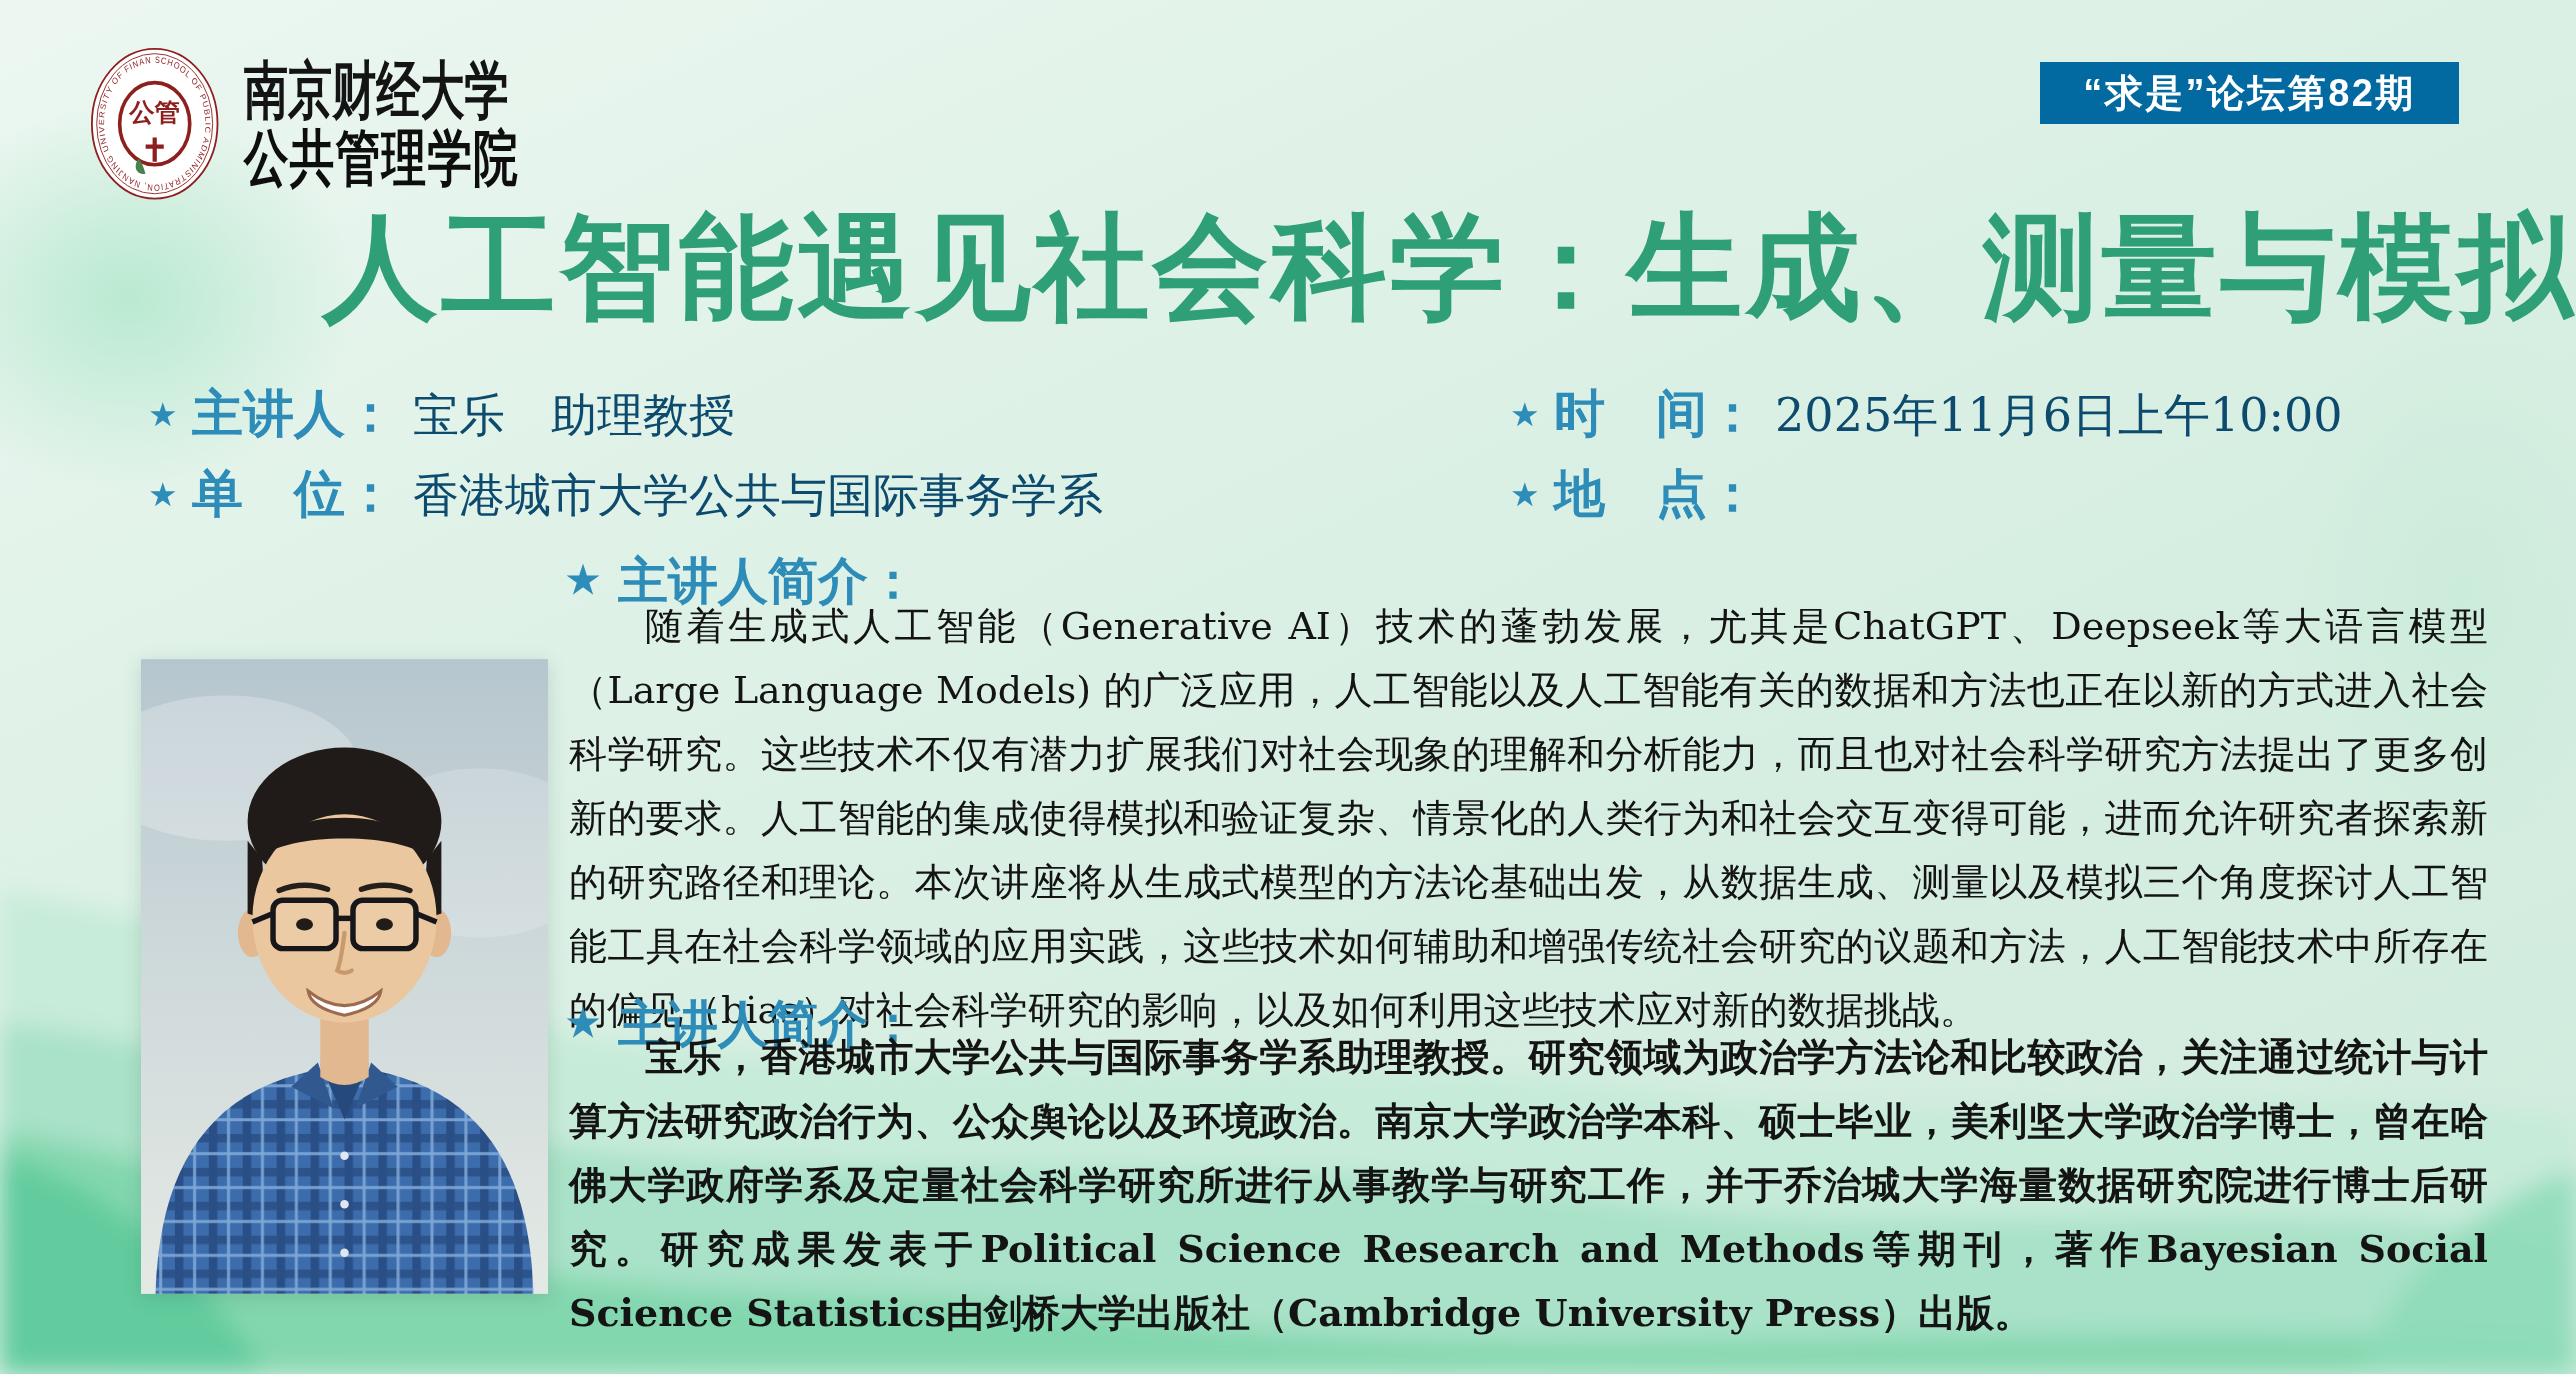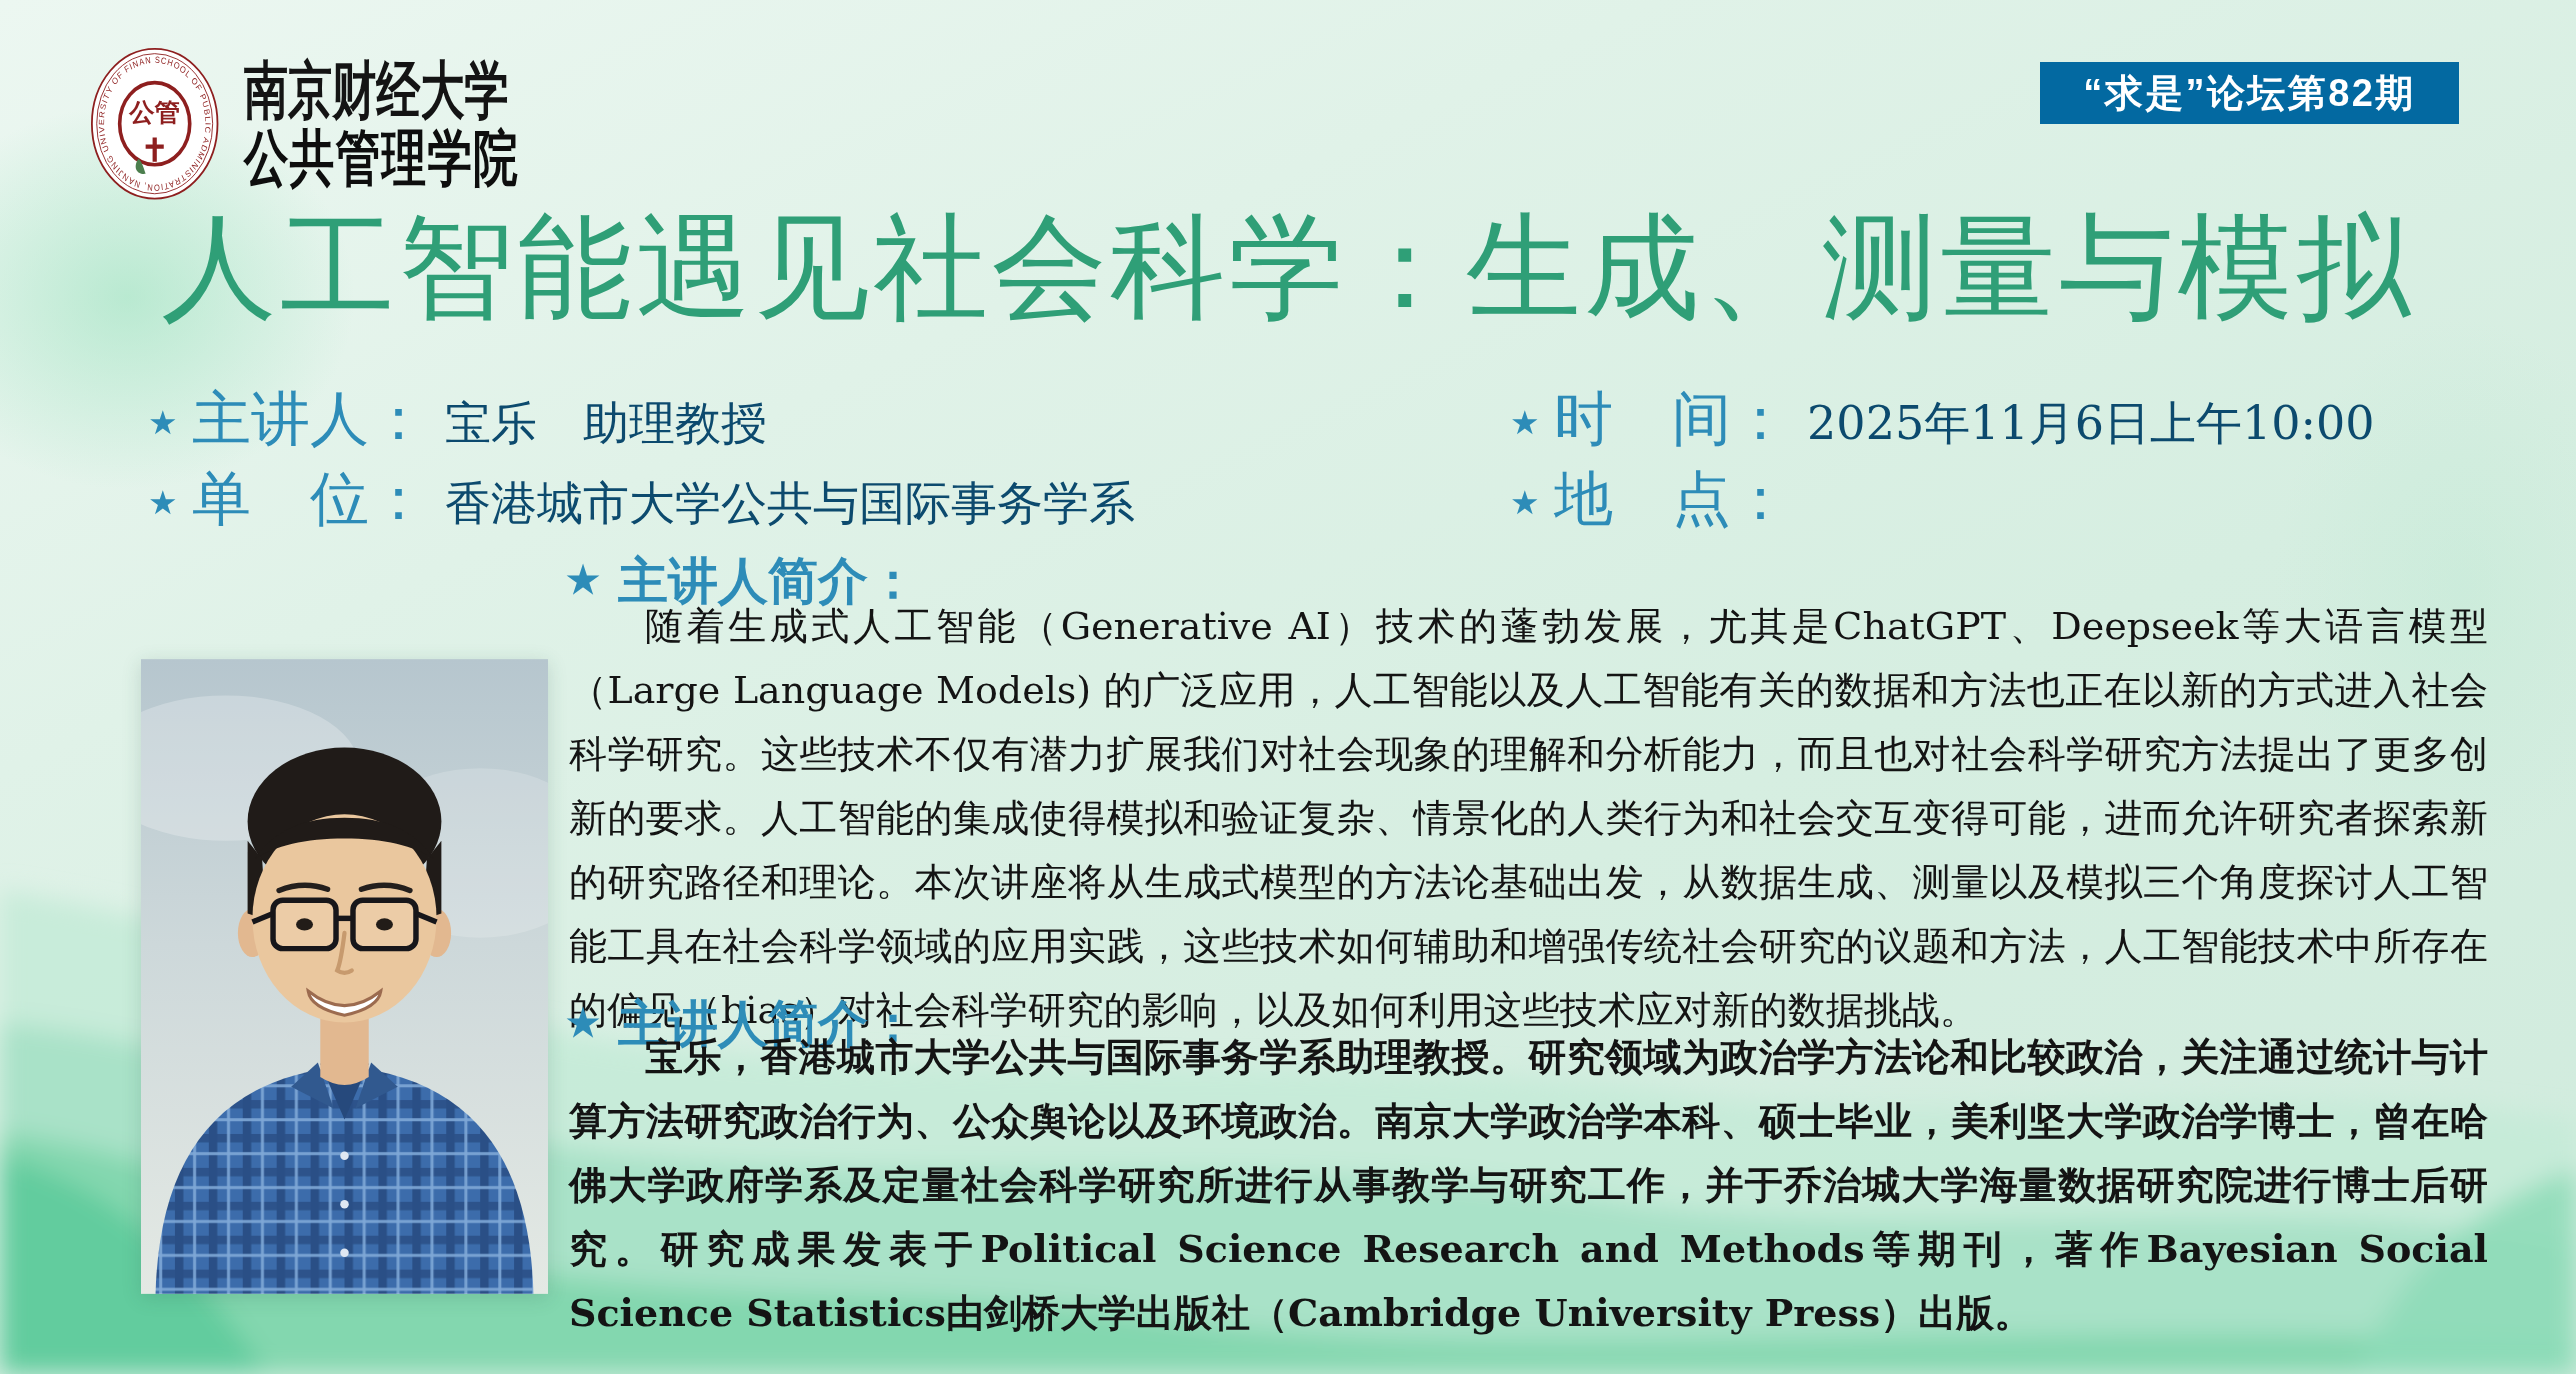--- a/index.html
+++ b/index.html
@@ -34,32 +34,32 @@
     transform:scaleX(.73);transform-origin:left center;white-space:nowrap;
   }
   .badge{
     left:2040px;top:62px;width:419px;height:62px;background:#0369a1;
     color:#ffffff;display:flex;align-items:center;justify-content:center;
     font-size:38px;font-weight:700;letter-spacing:2.4px;white-space:nowrap;
   }
 
   
   .poster-title{
-    left:0;right:0;top:191px;text-align:center;
-    font-size:115px;font-weight:400;color:#2f9f77;letter-spacing:3.6px;white-space:nowrap;
+    left:0;right:0;top:191px;text-align:right;
+    font-size:115px;font-weight:700;color:#2f9f77;letter-spacing:3.6px;white-space:nowrap;
   }
 
   
   .info-row{display:flex;align-items:baseline;white-space:nowrap;}
   .row-l1{left:148px;top:380px;}
   .row-l2{left:148px;top:460px;}
   .row-r1{left:1510px;top:380px;}
   .row-r2{left:1510px;top:460px;}
   .info-star{color:#2d8cb8;font-size:33px;margin-right:14.5px;transform:translateY(-4.8px);}
-  .info-label{color:#2d8cb8;font-weight:400;font-size:59px;}
+  .info-label{color:#2d8cb8;font-weight:700;font-size:51px;}
   .info-value{color:#0c4a6e;font-family:"DejaVu Serif",serif;font-size:46px;margin-left:17px;}
 
   
   .sec-head{display:flex;align-items:center;color:#2d8cb8;font-size:50px;font-weight:900;white-space:nowrap;}
   .sec-head .sec-star{font-size:38px;margin-right:18px;transform:translateY(-2.4px);}
   .sec1-head{left:566px;top:548px;}
   .sec2-head{left:566px;top:991px;}
   .sec-body{
     font-family:"DejaVu Serif",serif;font-size:38px;line-height:64px;color:#141414;
     text-align:justify;text-indent:2em;

